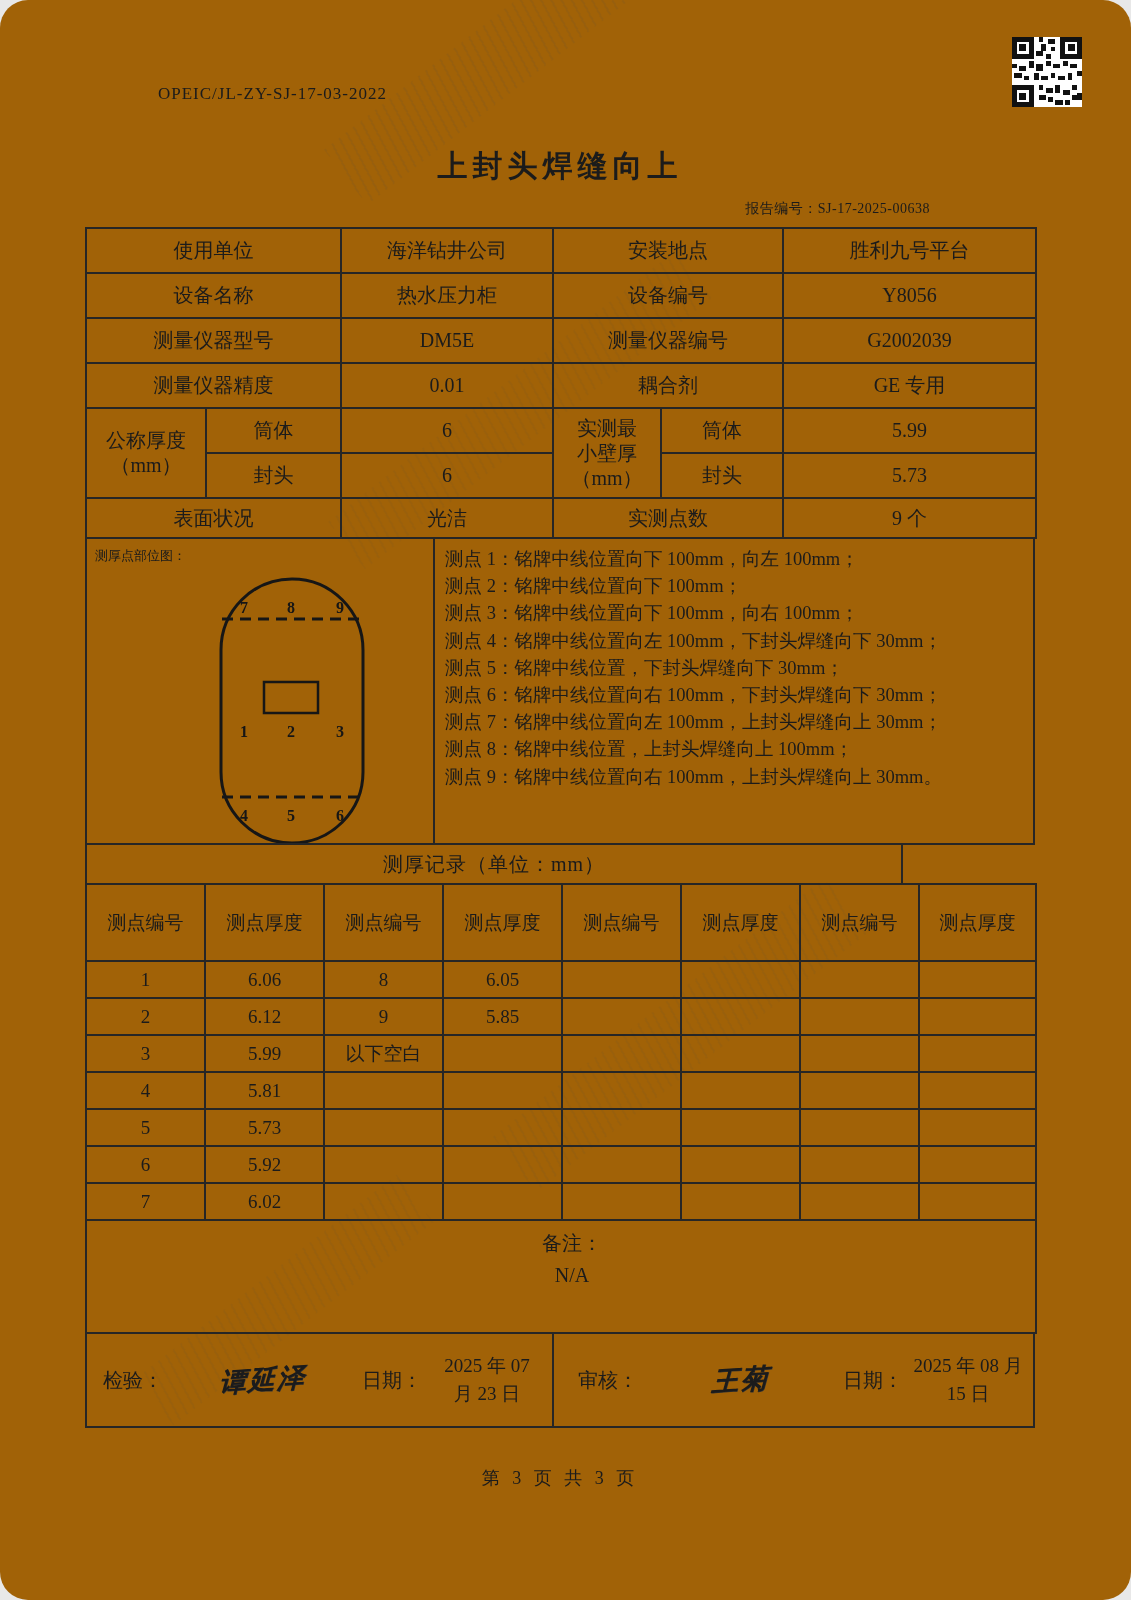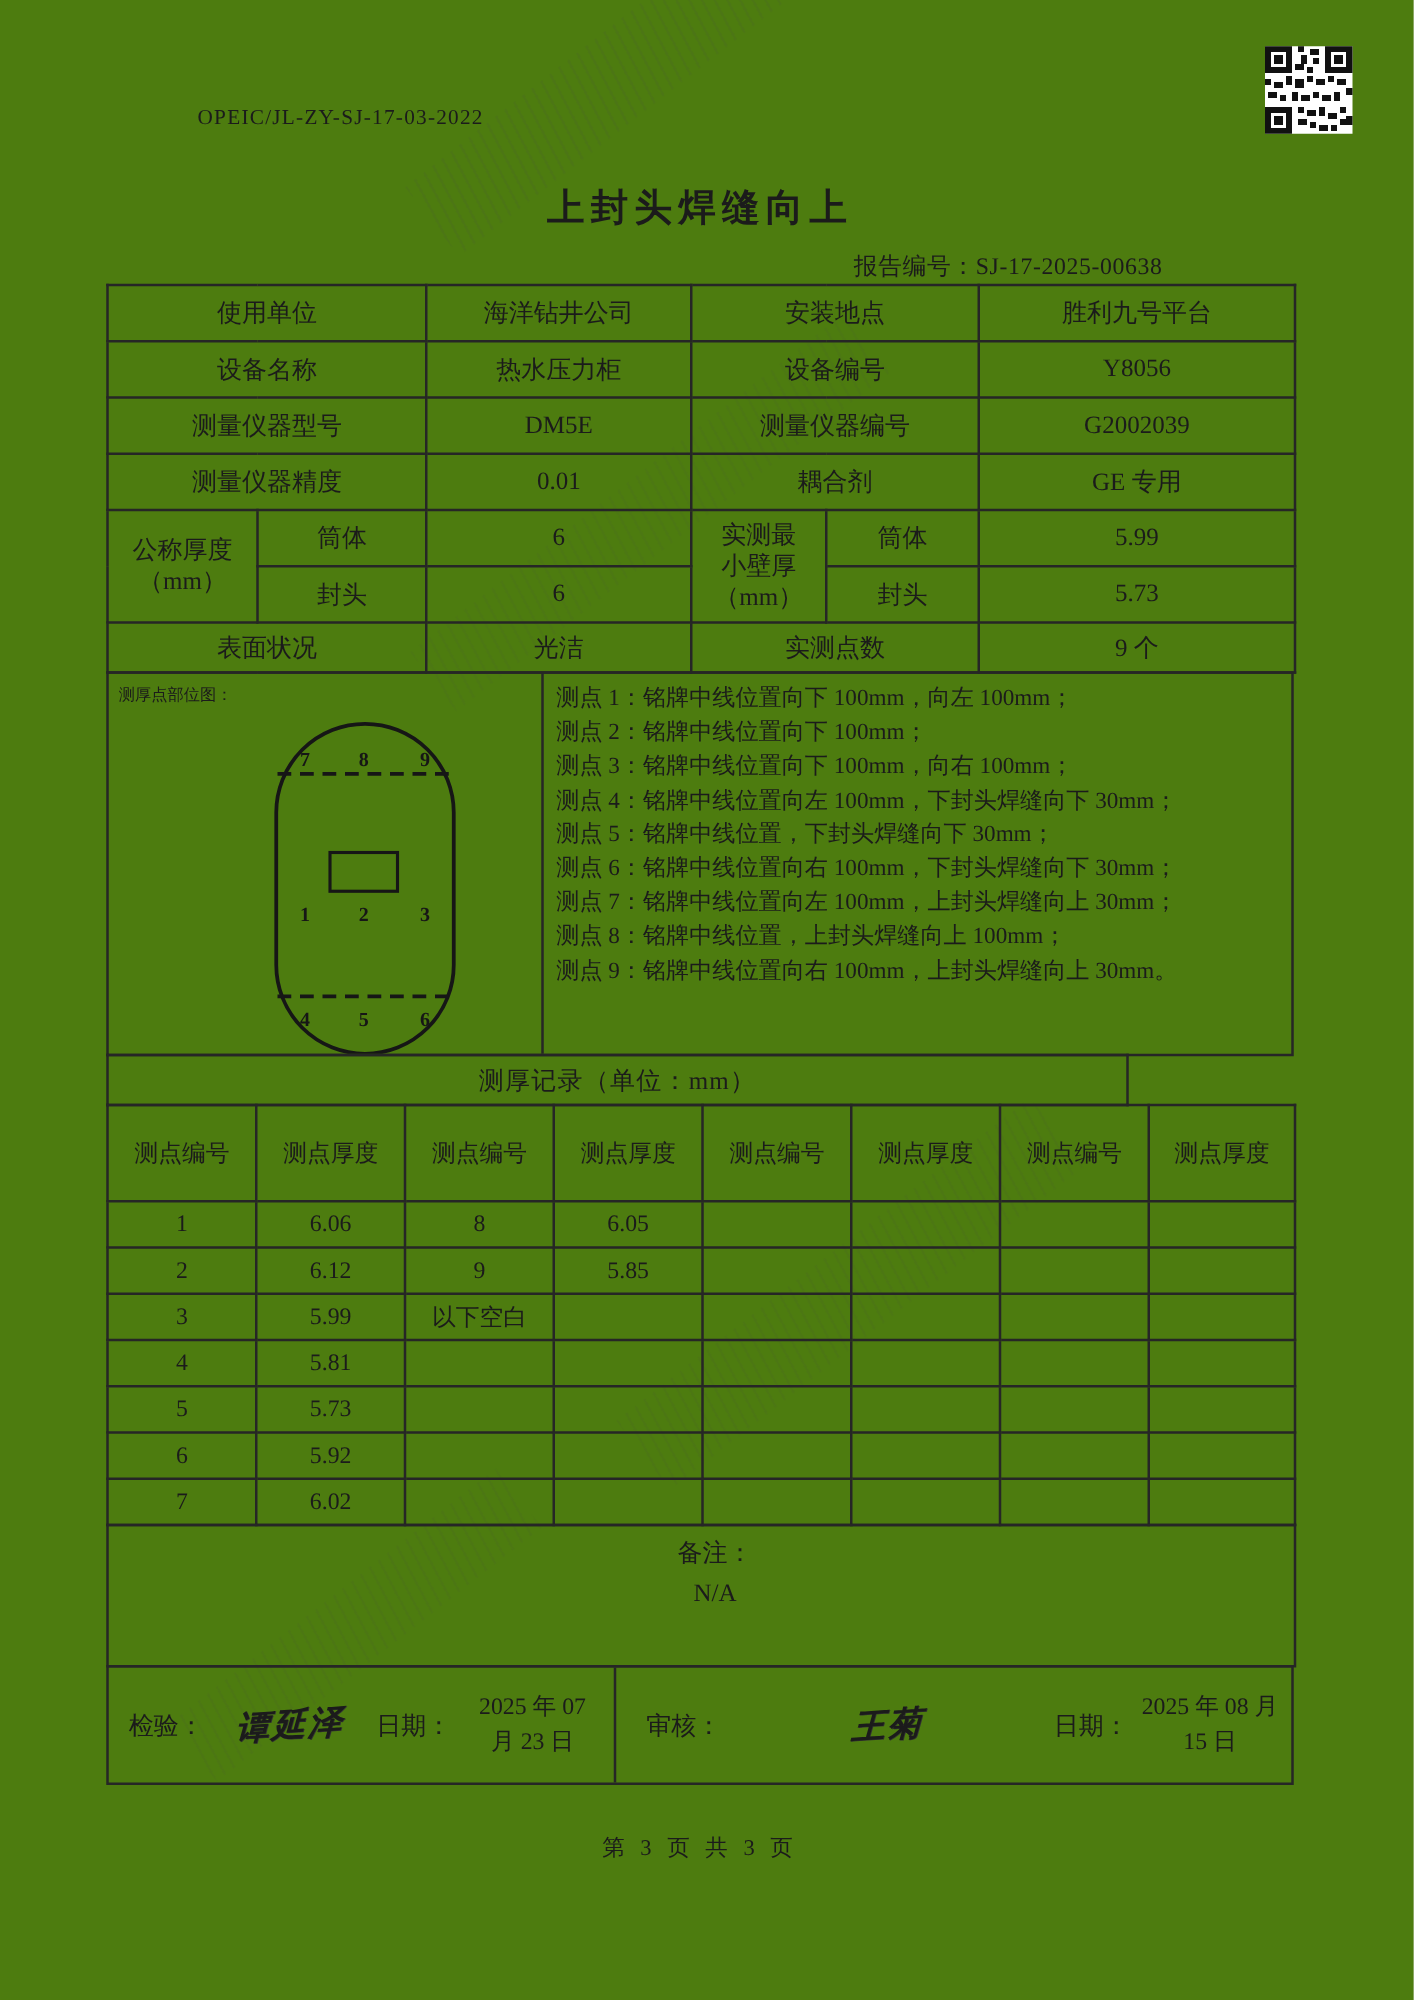--- a/index.html
+++ b/index.html
@@ -1,33 +1,34 @@
 <!DOCTYPE html>
 <html><head>
 <meta charset="utf-8">
 <style>
   html,body{margin:0;padding:0;background:#e8e8e8;}
   .page{
     position:relative;width:1131px;height:1600px;margin:0 auto;
-    background:#4d7c0f;overflow:hidden;
+    background:#a16207;overflow:hidden;
     font-family:"Liberation Serif","DejaVu Serif",serif;
     color:#1b1b1b;
+    border-radius:28px;
   }
   .doc-code{
     position:absolute;left:158px;top:84px;
     font-size:17px;letter-spacing:1px;font-family:"Liberation Serif","DejaVu Serif",serif;
   }
   .qr{position:absolute;left:1012px;top:37px;width:70px;height:70px;}
   .title{
     position:absolute;left:85px;top:146px;width:950px;
     text-align:center;font-size:30px;font-weight:bold;letter-spacing:5px;
   }
   .report-no{
     position:absolute;top:200px;right:201px;
-    font-size:19px;letter-spacing:0.5px;
+    font-size:14px;letter-spacing:0.5px;
   }
   .sheet{position:absolute;left:85px;top:227px;width:950px;}
   table{border-collapse:collapse;table-layout:fixed;width:818px;}
   td{
     border:2px solid #262626;text-align:center;vertical-align:middle;
     font-size:20px;padding:0;overflow:hidden;
   }
   .mt{margin-top:-2px;}
   .prel{white-space:pre-line;line-height:1.25;}
   
@@ -55,21 +56,21 @@
   
   .remarks{
     width:926px;height:105px;border:2px solid #262626;margin-top:-2px;
     padding:6px 0 0 22px;font-size:20px;text-align:center;line-height:1.6;
   }
   
   .signoff{display:flex;width:946px;height:92px;border:2px solid #262626;margin-top:-2px;}
   .signoff .half{
     display:flex;align-items:center;box-sizing:border-box;height:100%;
   }
-  .signoff .half.left{width:406px;border-right:2px solid #262626;padding-left:16px;}
+  .signoff .half.left{width:467px;border-right:2px solid #262626;padding-left:16px;}
   .signoff .half.right{flex:1;padding-left:24px;}
   .so-label{font-size:20px;flex:0 0 auto;}
   .signature{
     flex:1 1 auto;text-align:center;font-size:27px;font-weight:bold;
     font-style:italic;transform:rotate(-4deg) skewX(-6deg);
     text-shadow:0.6px 0.4px 0 #333;letter-spacing:2px;
   }
   .so-date{flex:0 0 auto;width:130px;text-align:center;font-size:19px;line-height:1.45;}
   .footer{
     position:absolute;left:85px;top:1466px;width:950px;text-align:center;

